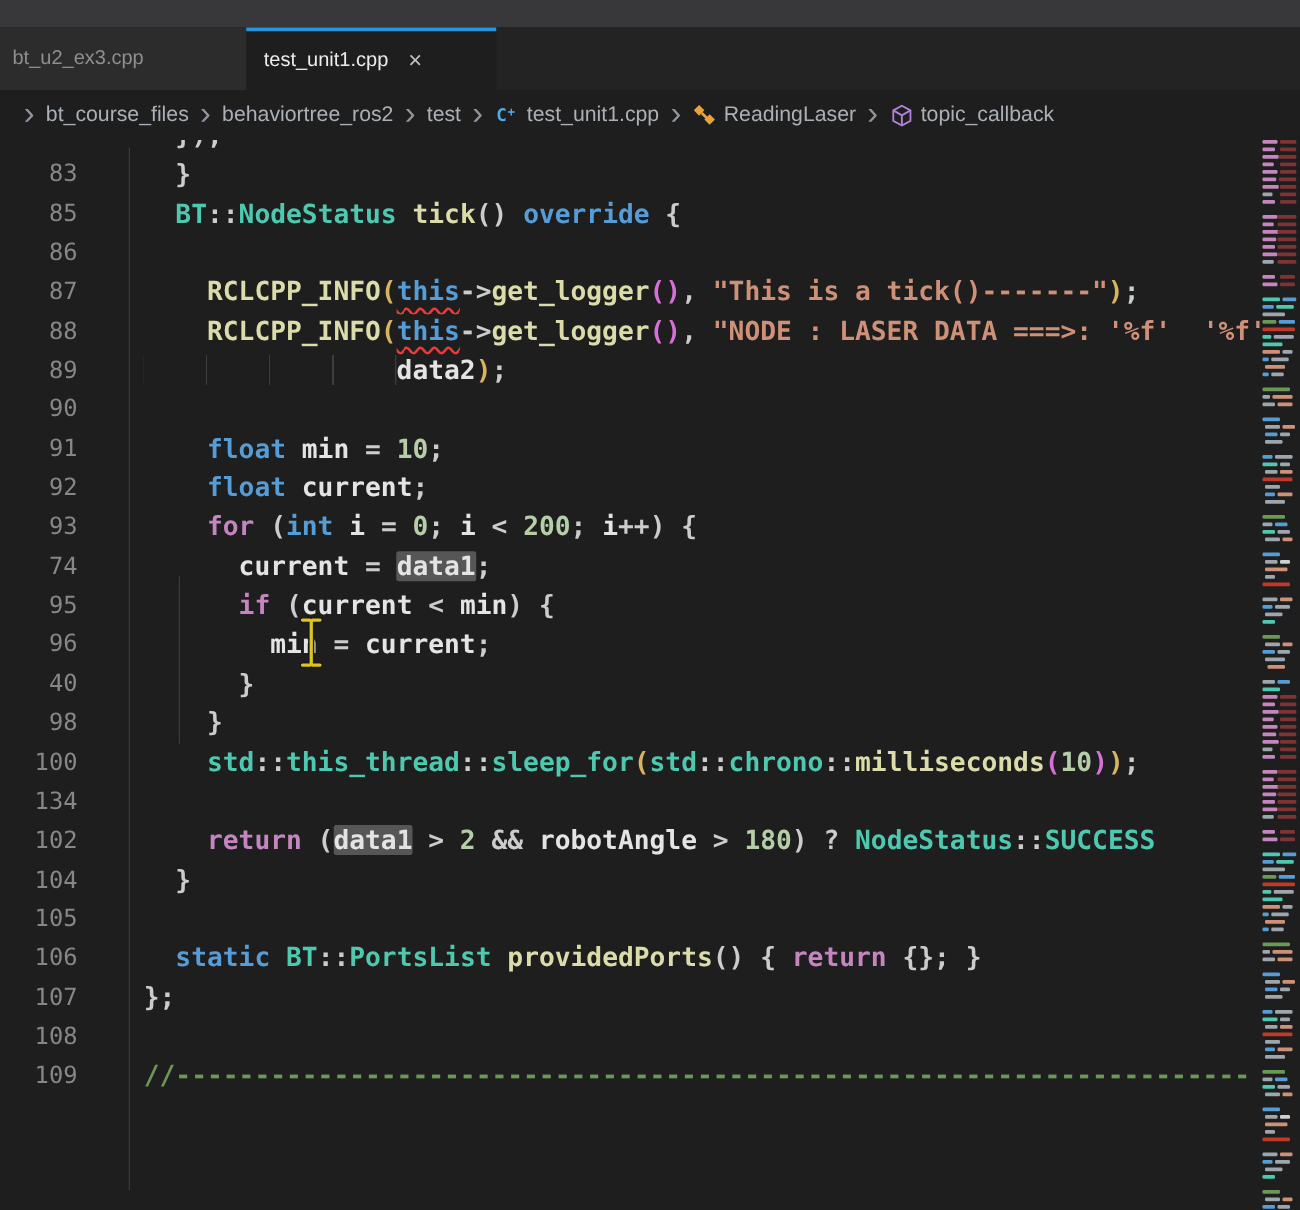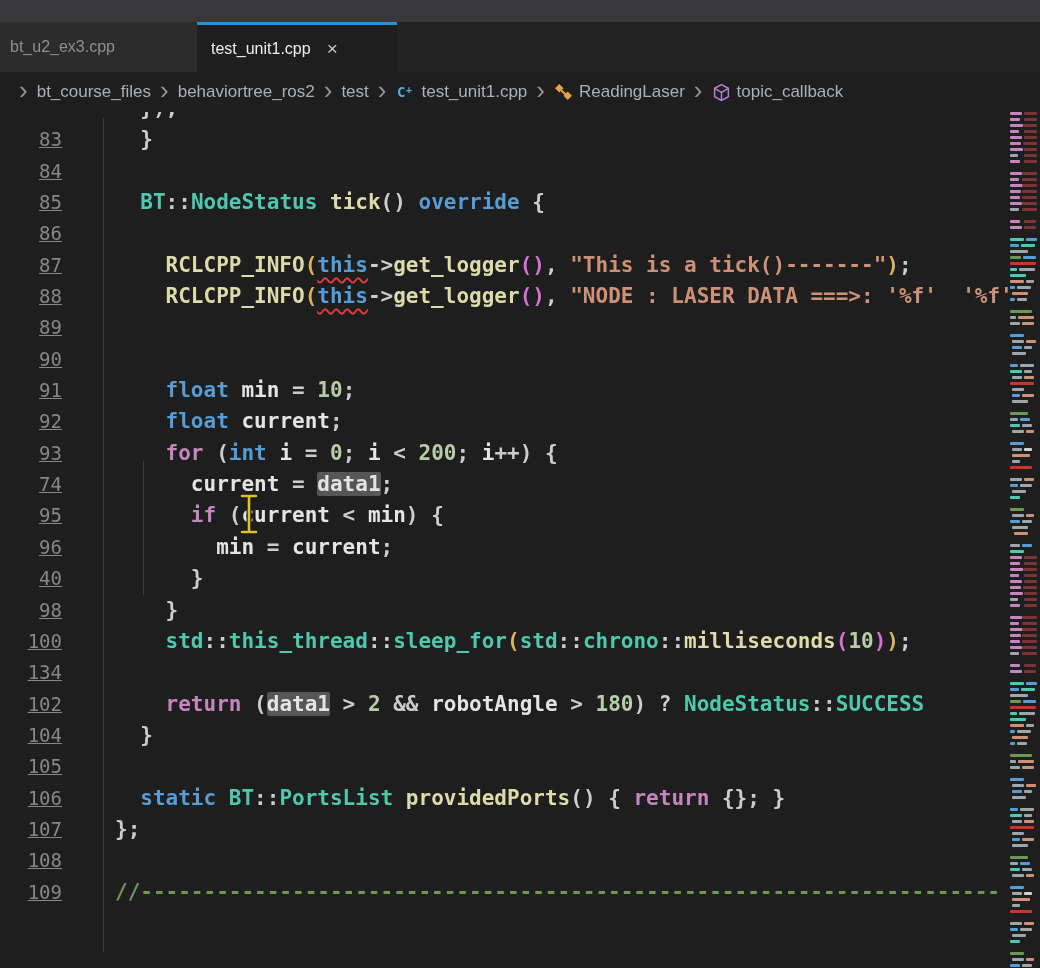--- a/index.html
+++ b/index.html
@@ -20,21 +20,21 @@
               overflow:hidden;padding-left:10px;box-sizing:border-box;}
   .breadcrumb .chev{color:#8f969c;font-size:26px;line-height:20px;margin:0 9px 4px 9px;}
   .breadcrumb .bc-item{display:flex;align-items:center;gap:6px;}
   .breadcrumb svg{display:block;}
 
   
   .editor{position:absolute;left:0;top:112px;width:1008px;height:856px;overflow:hidden;}
   .rows{margin-top:-19px;}
   .row{display:flex;height:31.35px;line-height:31.35px;white-space:pre;}
   .gutter{width:62px;flex:0 0 62px;text-align:right;color:#878787;
-          font-family:"DejaVu Sans Mono","Liberation Mono",monospace;font-size:19px;text-decoration:underline;}
+          font-family:"DejaVu Sans Mono","Liberation Mono",monospace;font-size:19px;}
   .codepad{width:53px;flex:0 0 53px;}
   .code{font-family:"DejaVu Sans Mono","Liberation Mono",monospace;font-size:21px;
         font-weight:600;letter-spacing:0;}
   .c-kw{color:#569cd6}.c-ctl{color:#c586c0}.c-ty{color:#4ec9b0}.c-fn{color:#dcdcaa}
   .c-st{color:#ce9178}.c-nu{color:#b5cea8}.c-va{color:#e4e4e4}.c-pu{color:#cccccc}
   .c-b1{color:#d8b45f}.c-b2{color:#d670d6}.c-cm{color:#6a9955}.c-ws{color:#cccccc}
   .c-wsg{background:repeating-linear-gradient(to right,transparent 0 49.5px,#3e3e3e 49.5px 50.6px);}
   .hl{background:#565656;border-radius:2px;}
   .sq{text-decoration:underline wavy #e83b3b 2px;text-underline-offset:5px;text-decoration-skip-ink:none;}
 
@@ -110,26 +110,25 @@
           </svg>
         </span>
         <span>topic_callback</span>
       </span>
     </div>
 
   <div class="editor">
     <div class="rows" id="rows">
         <div class="row"><div class="gutter"></div><div class="codepad"></div><div class="code"><span class="c-pu">  });</span></div></div>
         <div class="row"><div class="gutter">83</div><div class="codepad"></div><div class="code"><span class="c-pu">  }</span></div></div>
-        <div class="row"><div class="gutter">84</div><div class="codepad"></div><div class="code"></div></div>
         <div class="row"><div class="gutter">85</div><div class="codepad"></div><div class="code"><span class="c-ws">  </span><span class="c-ty">BT</span><span class="c-pu">::</span><span class="c-ty">NodeStatus</span><span class="c-pu"> </span><span class="c-fn">tick</span><span class="c-pu">() </span><span class="c-kw">override</span><span class="c-pu"> {</span></div></div>
         <div class="row"><div class="gutter">86</div><div class="codepad"></div><div class="code"></div></div>
         <div class="row"><div class="gutter">87</div><div class="codepad"></div><div class="code"><span class="c-ws">    </span><span class="c-fn">RCLCPP_INFO</span><span class="c-b1">(</span><span class="c-kw sq">this</span><span class="c-pu">-&gt;</span><span class="c-fn">get_logger</span><span class="c-b2">()</span><span class="c-pu">, </span><span class="c-st">"This is a tick()-------"</span><span class="c-b1">)</span><span class="c-pu">;</span></div></div>
         <div class="row"><div class="gutter">88</div><div class="codepad"></div><div class="code"><span class="c-ws">    </span><span class="c-fn">RCLCPP_INFO</span><span class="c-b1">(</span><span class="c-kw sq">this</span><span class="c-pu">-&gt;</span><span class="c-fn">get_logger</span><span class="c-b2">()</span><span class="c-pu">, </span><span class="c-st">"NODE : LASER DATA ===&gt;: '%f'  '%f'"</span></div></div>
-        <div class="row"><div class="gutter">89</div><div class="codepad"></div></div>
+        <div class="row"><div class="gutter">89</div><div class="codepad"></div><div class="code"><span class="c-wsg">                </span><span class="c-va">data2</span><span class="c-b1">)</span><span class="c-pu">;</span></div></div>
         <div class="row"><div class="gutter">90</div><div class="codepad"></div><div class="code"></div></div>
         <div class="row"><div class="gutter">91</div><div class="codepad"></div><div class="code"><span class="c-ws">    </span><span class="c-kw">float</span><span class="c-pu"> </span><span class="c-va">min</span><span class="c-pu"> = </span><span class="c-nu">10</span><span class="c-pu">;</span></div></div>
         <div class="row"><div class="gutter">92</div><div class="codepad"></div><div class="code"><span class="c-ws">    </span><span class="c-kw">float</span><span class="c-pu"> </span><span class="c-va">current</span><span class="c-pu">;</span></div></div>
         <div class="row"><div class="gutter">93</div><div class="codepad"></div><div class="code"><span class="c-ws">    </span><span class="c-ctl">for</span><span class="c-pu"> (</span><span class="c-kw">int</span><span class="c-pu"> </span><span class="c-va">i</span><span class="c-pu"> = </span><span class="c-nu">0</span><span class="c-pu">; </span><span class="c-va">i</span><span class="c-pu"> &lt; </span><span class="c-nu">200</span><span class="c-pu">; </span><span class="c-va">i</span><span class="c-pu">++) {</span></div></div>
         <div class="row"><div class="gutter">74</div><div class="codepad"></div><div class="code"><span class="c-ws">      </span><span class="c-va">current</span><span class="c-pu"> = </span><span class="c-va hl">data1</span><span class="c-pu">;</span></div></div>
         <div class="row"><div class="gutter">95</div><div class="codepad"></div><div class="code"><span class="c-ws">      </span><span class="c-ctl">if</span><span class="c-pu"> (</span><span class="c-va">current</span><span class="c-pu"> &lt; </span><span class="c-va">min</span><span class="c-pu">) {</span></div></div>
         <div class="row"><div class="gutter">96</div><div class="codepad"></div><div class="code"><span class="c-ws">        </span><span class="c-va">min</span><span class="c-pu"> = </span><span class="c-va">current</span><span class="c-pu">;</span></div></div>
         <div class="row"><div class="gutter">40</div><div class="codepad"></div><div class="code"><span class="c-ws">      </span><span class="c-pu">}</span></div></div>
         <div class="row"><div class="gutter">98</div><div class="codepad"></div><div class="code"><span class="c-ws">    </span><span class="c-pu">}</span></div></div>
         <div class="row"><div class="gutter">100</div><div class="codepad"></div><div class="code"><span class="c-ws">    </span><span class="c-ty">std</span><span class="c-pu">::</span><span class="c-ty">this_thread</span><span class="c-pu">::</span><span class="c-ty">sleep_for</span><span class="c-b1">(</span><span class="c-ty">std</span><span class="c-pu">::</span><span class="c-ty">chrono</span><span class="c-pu">::</span><span class="c-fn">milliseconds</span><span class="c-b2">(</span><span class="c-nu">10</span><span class="c-b2">)</span><span class="c-b1">)</span><span class="c-pu">;</span></div></div>

